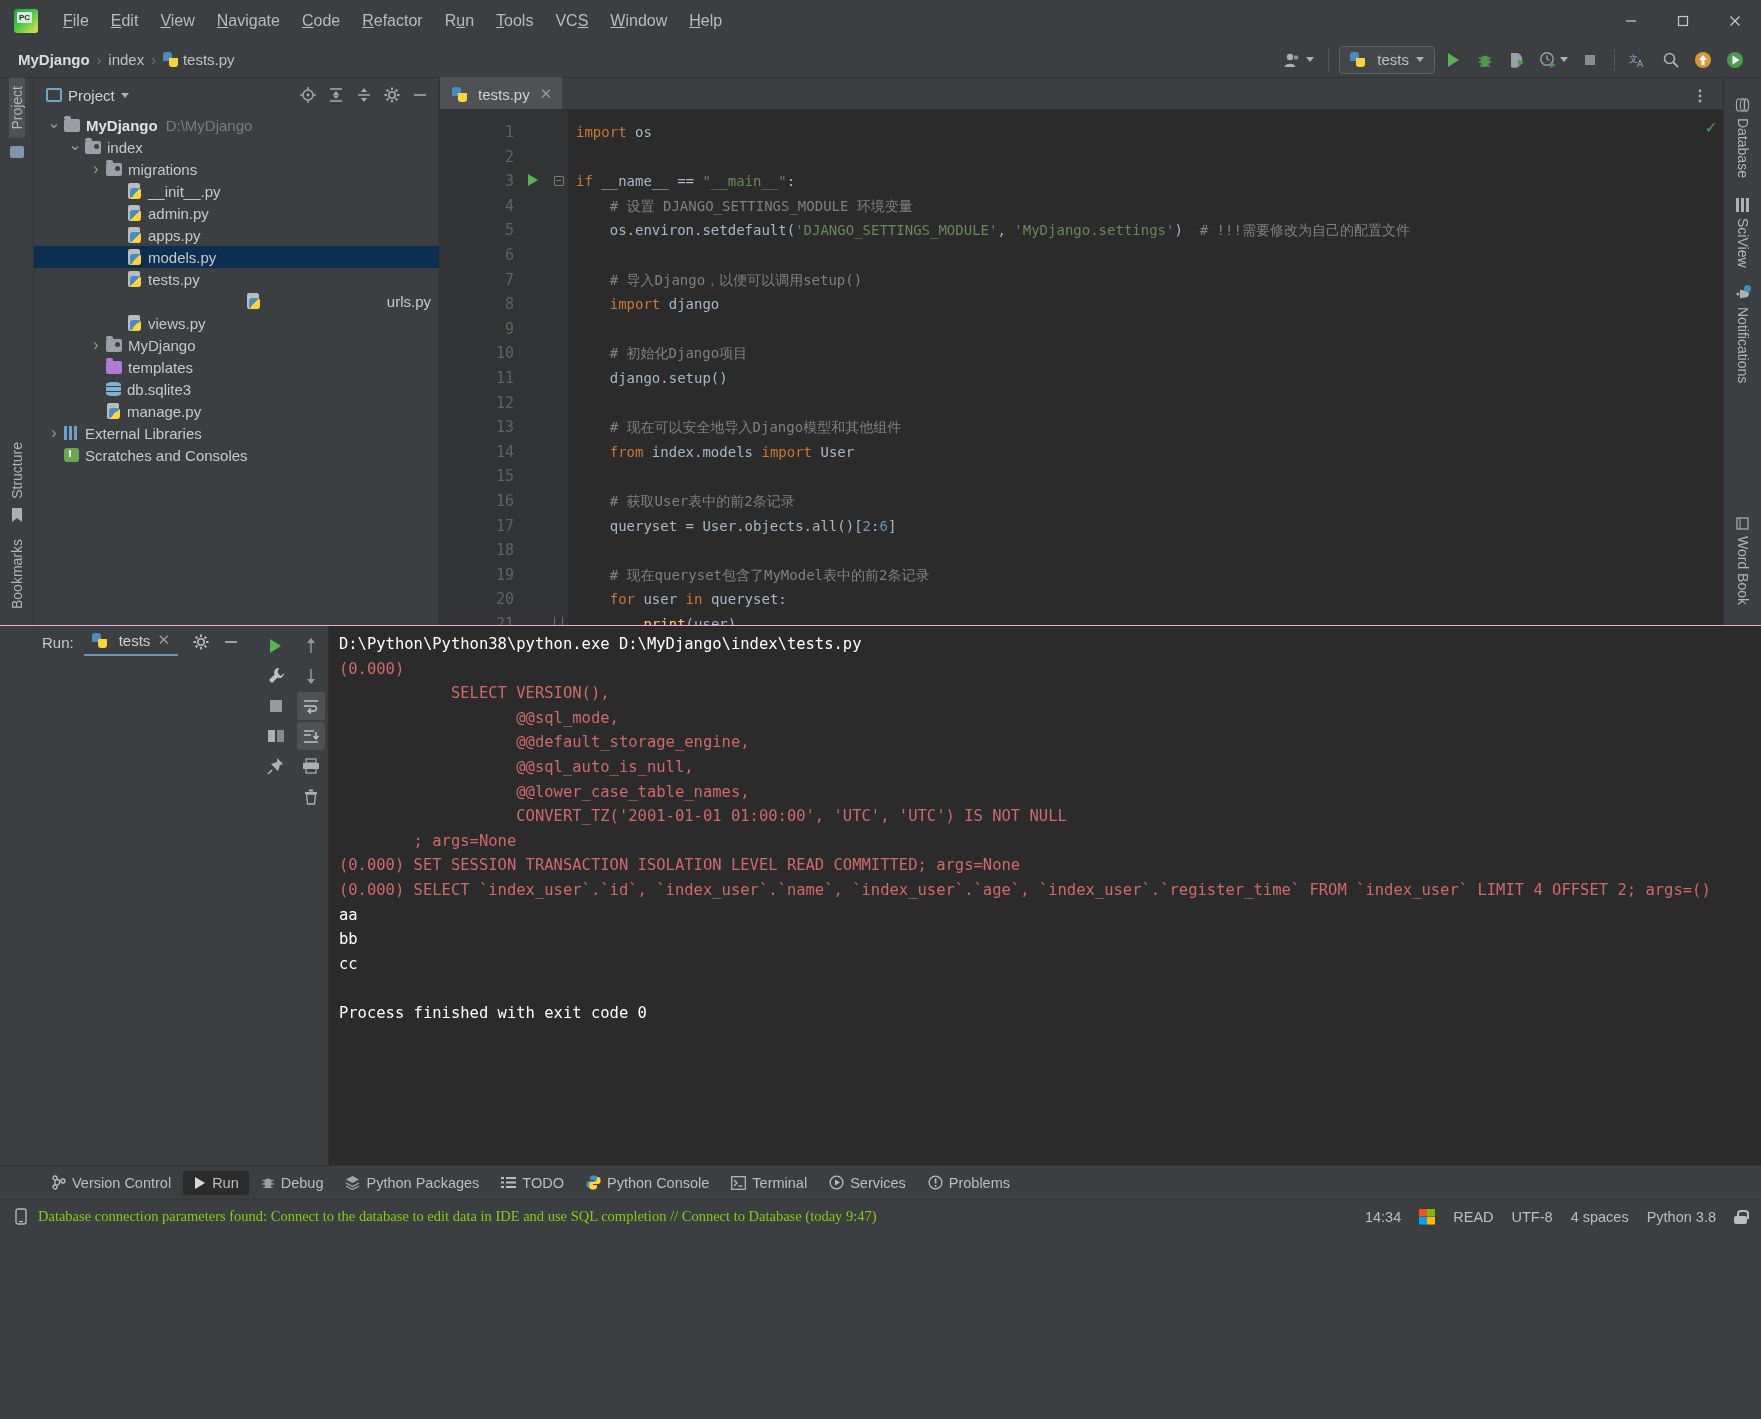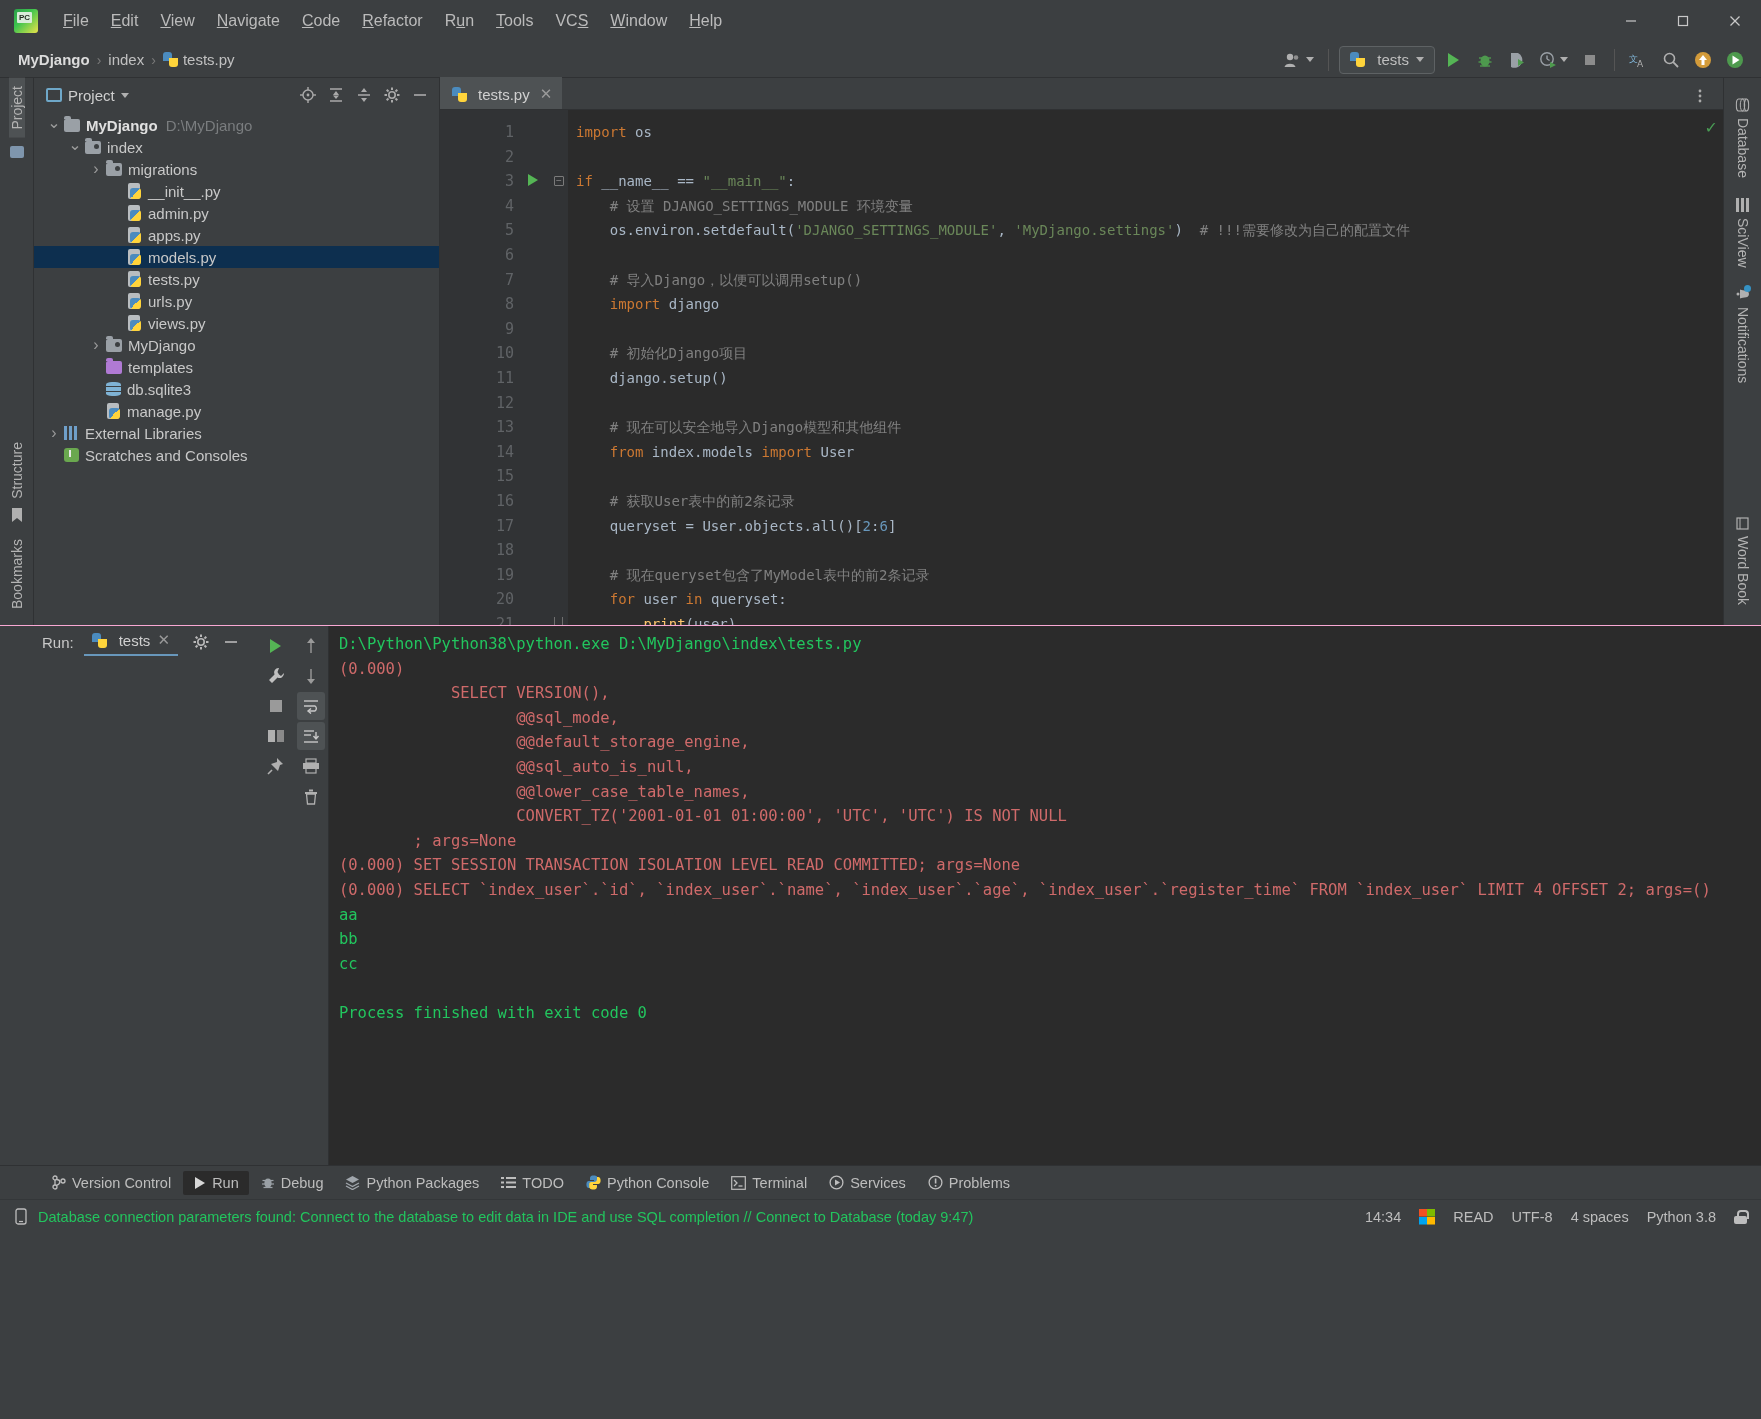--- a/index.html
+++ b/index.html
@@ -317,21 +317,21 @@
   }
   .console {
     flex: 1; background: #2b2b2b;
     font-family: "DejaVu Sans Mono", monospace;
     font-size: 15.5px; line-height: 24.6px;
     color: #bbbbbb; white-space: pre;
     overflow: hidden; padding: 6px 0 0 10px;
     border-left: 1px solid #2f3133;
   }
   .c-red { color: #cf6a6a; }
-  .c-white { color: #22c55e; }
+  .c-white { color: #ffffff; }
   .console-right { width: 20px; background:#2b2b2b; }
 
   
   .toolbar-bottom {
     height: 34px; min-height: 34px;
     display: flex; align-items: center;
     background: #3c3f41;
     padding-left: 42px;
     border-top: 1px solid #2f3133;
     gap: 2px;
@@ -343,21 +343,21 @@
   }
   .twbtn.active { background:#2b2b2b; }
   .statusbar {
     height: 34px; min-height: 34px;
     display: flex; align-items: center;
     background: #3c3f41;
     padding: 0 14px 0 14px;
     gap: 10px;
     border-top: 1px solid #343739;
   }
-  .status-msg { color: #22c55e; font-size: 14.5px; }
+  .status-msg { color: #84cc16; font-size: 14.5px; font-family: Liberation Serif, serif; }
   .status-right { margin-left: auto; display:flex; align-items:center; gap: 18px; }
   .status-item { color: #bdbdbd; font-size: 14.5px; }
   .ms-logo {
     width:16px;height:16px;
     background:
       linear-gradient(90deg,#f25022 0 47%, transparent 47% 53%, #7fba00 53% 100%) 0 0/100% 47% no-repeat,
       linear-gradient(90deg,#00a4ef 0 47%, transparent 47% 53%, #ffb900 53% 100%) 0 100%/100% 47% no-repeat;
   }
   .lock-ico { width:13px;height:14px;position:relative; }
   .lock-ico::before{content:"";position:absolute;bottom:0;left:0;width:13px;height:8px;background:#bdbdbd;border-radius:2px;}
@@ -591,21 +591,21 @@
           <div class="trow selected" style="padding-left: 73px;">
             <span class="tw"></span>
             <span class="pyfile"></span>
             <span class="tname">models.py</span>
           </div>
           <div class="trow" style="padding-left: 73px;">
             <span class="tw"></span>
             <span class="pyfile"></span>
             <span class="tname">tests.py</span>
           </div>
-          <div class="trow" style="padding-left: 73px;">
+          <div class="trow" style="padding-left: 73px; justify-content: space-between;">
             <span class="tw"></span>
             <span class="pyfile"></span>
             <span class="tname">urls.py</span>
           </div>
           <div class="trow" style="padding-left: 73px;">
             <span class="tw"></span>
             <span class="pyfile"></span>
             <span class="tname">views.py</span>
           </div>
           <div class="trow" style="padding-left: 52px;">

